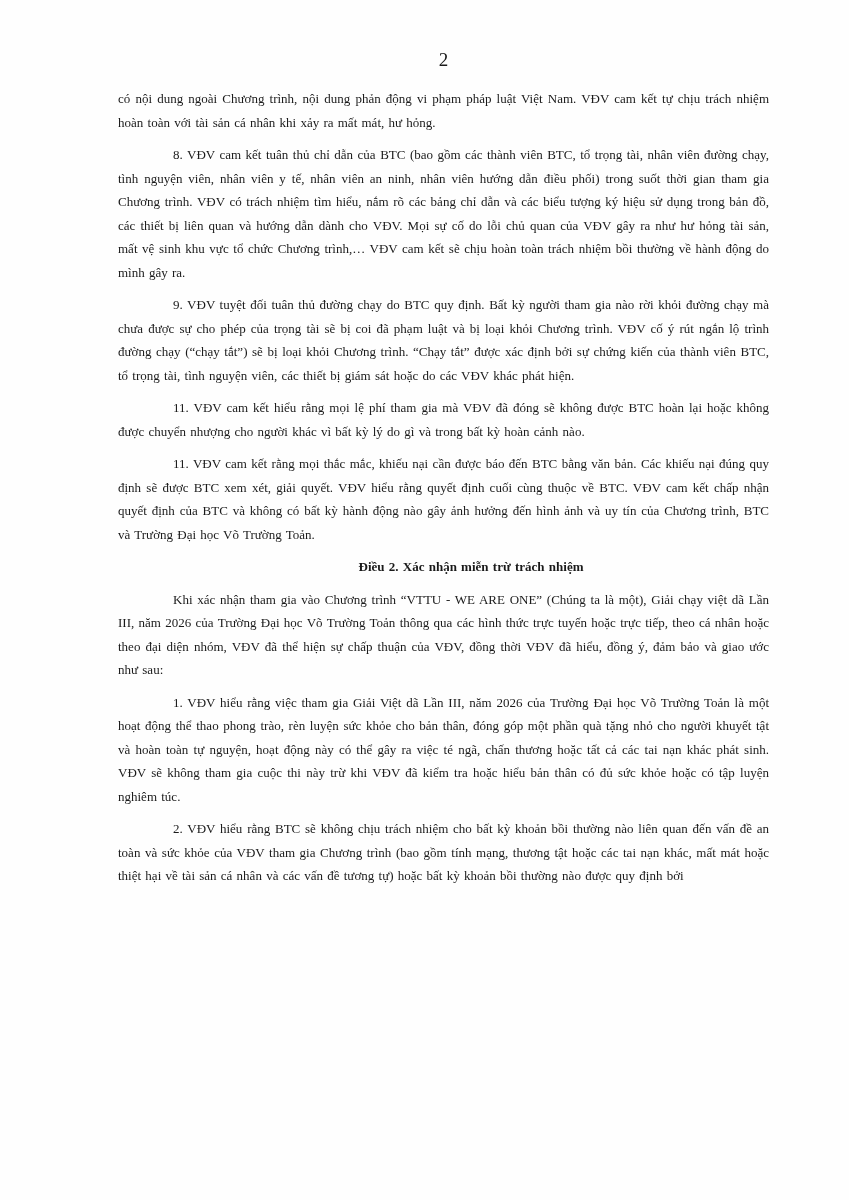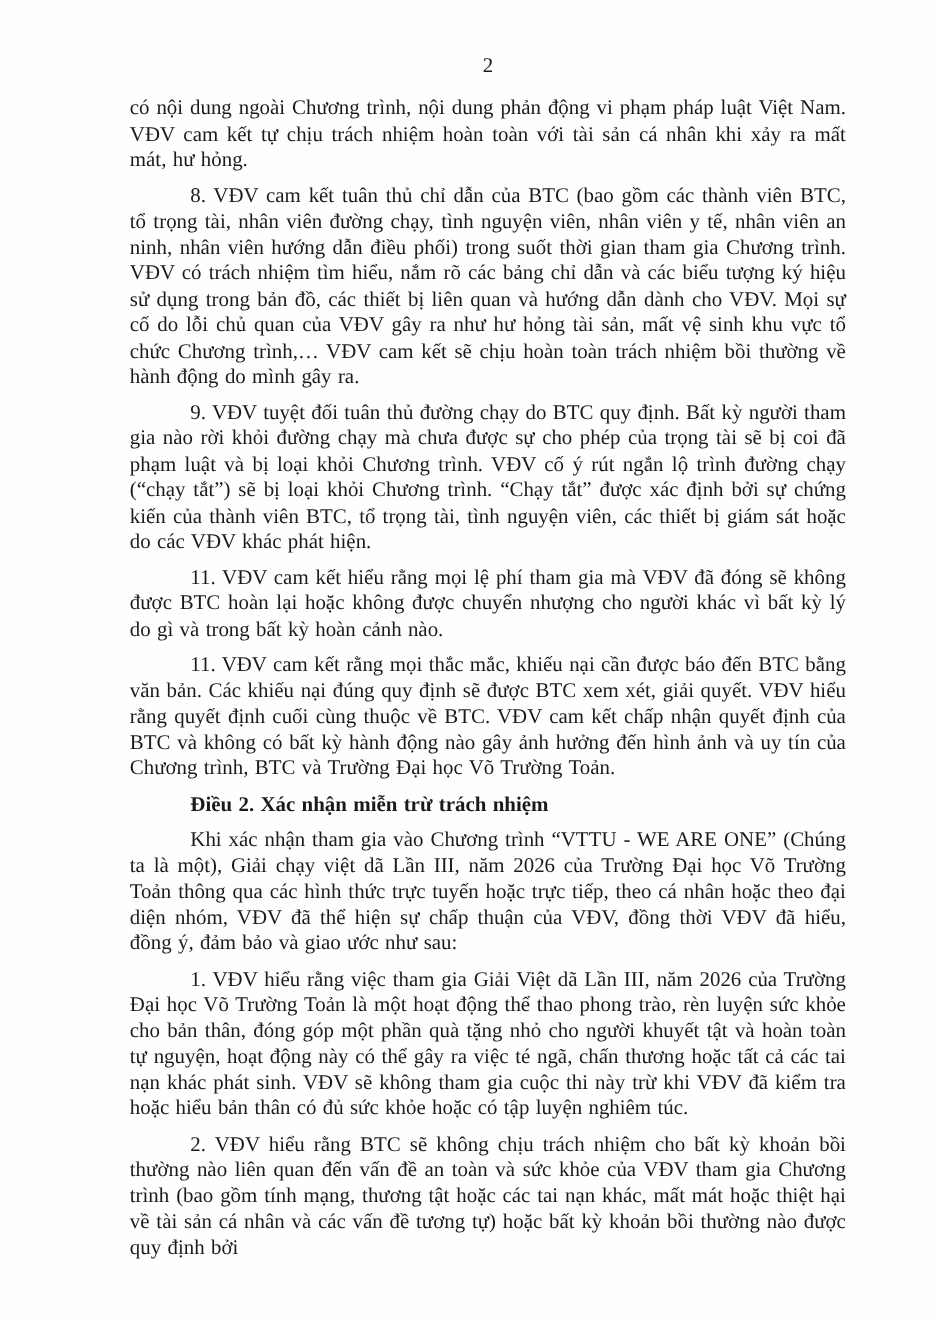--- a/index.html
+++ b/index.html
@@ -19,34 +19,34 @@
     font-family: "Liberation Serif", "DejaVu Serif", serif;
     color: #1a1a1a;
   }
   .page-number {
     text-align: center;
     font-size: 19px;
     line-height: 24px;
     margin: 0;
   }
   .body-text p {
-    font-size: 19px;
+    font-size: 13px;
     line-height: 23.5px;
     margin: 9px 0 0 0;
     text-align: justify;
     text-indent: 55px;
     word-spacing: 1px;
   }
   .body-text p.continued {
     text-indent: 0;
     margin-top: 15px;
   }
   .body-text p.section-heading {
     font-weight: bold;
-    text-align: left;
+    text-align: center;
   }
 </style>
 </head>
 <body>
 
 <div class="page">
 
   <div class="page-number">2</div>
 
   <div class="body-text">

